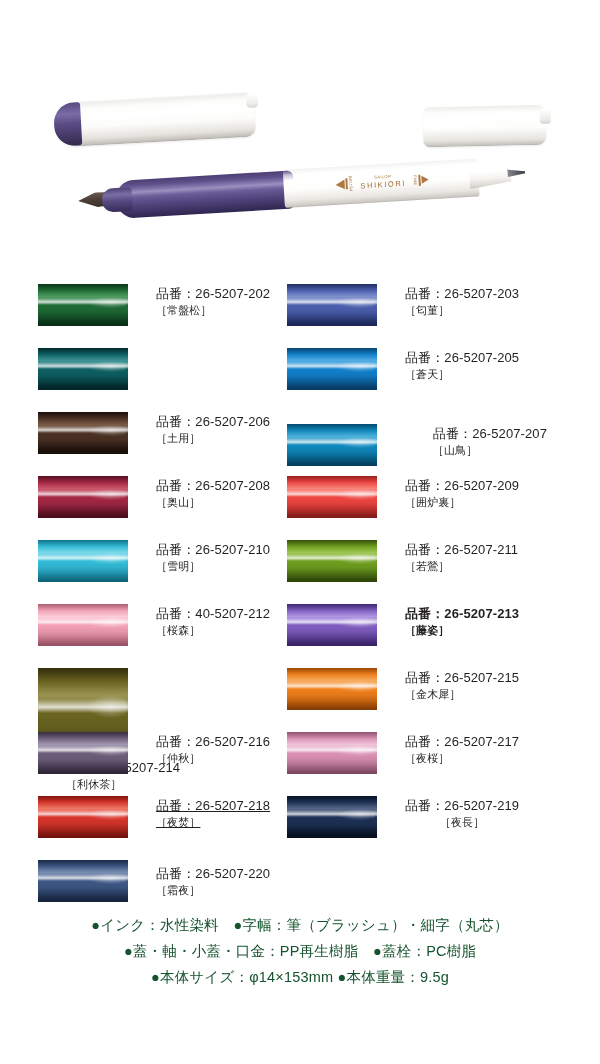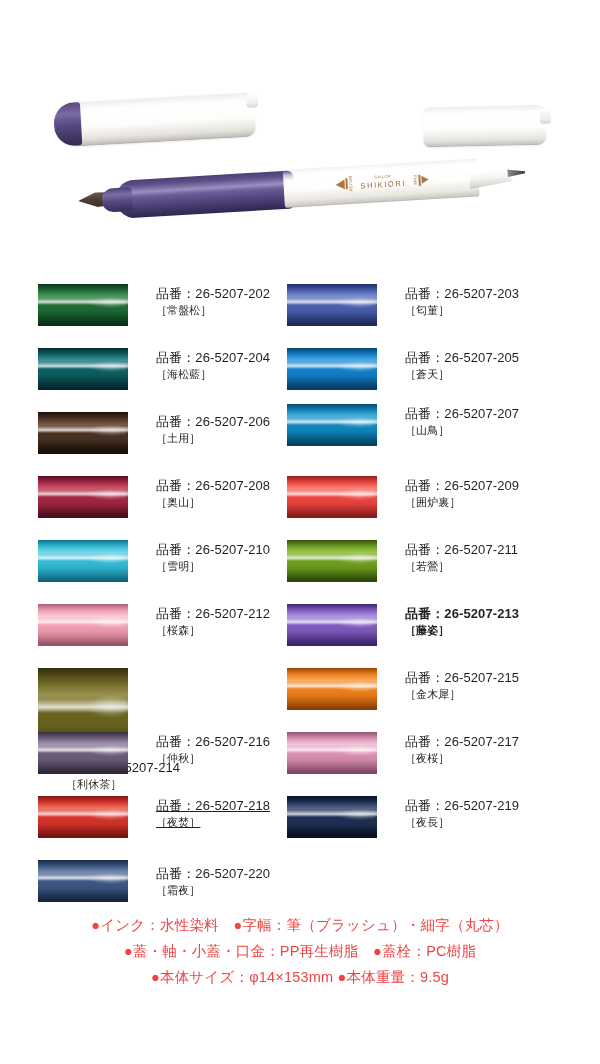--- a/index.html
+++ b/index.html
@@ -325,21 +325,21 @@
   #spec-footer {
     position: absolute;
     left: 0;
     top: 912px;
     width: 600px;
     text-align: center;
   }
   .spec-line {
     font-size: 14.5px;
     line-height: 26px;
-    color: #ef4444;
+    color: #14532d;
     letter-spacing: 0.2px;
     white-space: nowrap;
   }
 </style>
 </head>
 <body>
 
 <div id="product-photo">
 
   <div class="cap-large"></div>
@@ -395,24 +395,20 @@
         <div class="code-line">品番：26-5207-203</div>
         <div class="name-line">［匂菫］</div>
       </div>
     </div>
     <div class="color-row" style="left: 38px; top: 64px;">
       <div class="swatch" style="background: linear-gradient(rgb(3, 56, 60) 0%, rgb(13, 95, 99) 14%, rgb(45, 138, 140) 30%, rgb(13, 95, 99) 46%, rgb(13, 95, 99) 66%, rgb(3, 56, 60) 94%, rgb(3, 56, 60) 100%);">
         <div class="shade"></div>
         <div class="hl"></div>
         <div class="hl2"></div>
       </div>
-      <div class="row-text">
-        <div class="code-line">品番：26-5207-204</div>
-        <div class="name-line">［海松藍］</div>
-      </div>
     </div>
     <div class="color-row" style="left: 287px; top: 64px;">
       <div class="swatch" style="background: linear-gradient(rgb(10, 88, 147) 0%, rgb(17, 128, 203) 14%, rgb(65, 164, 227) 30%, rgb(17, 128, 203) 46%, rgb(17, 128, 203) 66%, rgb(10, 88, 147) 94%, rgb(10, 88, 147) 100%);">
         <div class="shade"></div>
         <div class="hl"></div>
         <div class="hl2"></div>
       </div>
       <div class="row-text">
         <div class="code-line">品番：26-5207-205</div>
         <div class="name-line">［蒼天］</div>
@@ -422,21 +418,21 @@
       <div class="swatch" style="background: linear-gradient(rgb(35, 21, 13) 0%, rgb(74, 49, 35) 14%, rgb(109, 76, 54) 30%, rgb(74, 49, 35) 46%, rgb(74, 49, 35) 66%, rgb(35, 21, 13) 94%, rgb(35, 21, 13) 100%);">
         <div class="shade"></div>
         <div class="hl"></div>
         <div class="hl2"></div>
       </div>
       <div class="row-text">
         <div class="code-line">品番：26-5207-206</div>
         <div class="name-line">［土用］</div>
       </div>
     </div>
-    <div class="color-row" style="left: 287px; top: 120px;">
+    <div class="color-row" style="left: 287px; top: 140px; justify-content: space-between;">
       <div class="swatch" style="background: linear-gradient(rgb(7, 95, 140) 0%, rgb(15, 136, 189) 14%, rgb(62, 170, 216) 30%, rgb(15, 136, 189) 46%, rgb(15, 136, 189) 66%, rgb(7, 95, 140) 94%, rgb(7, 95, 140) 100%);">
         <div class="shade"></div>
         <div class="hl"></div>
         <div class="hl2"></div>
       </div>
       <div class="row-text">
         <div class="code-line">品番：26-5207-207</div>
         <div class="name-line">［山鳥］</div>
       </div>
     </div>
@@ -484,21 +480,21 @@
         <div class="name-line">［若鶯］</div>
       </div>
     </div>
     <div class="color-row" style="left: 38px; top: 320px;">
       <div class="swatch" style="background: linear-gradient(rgb(221, 122, 148) 0%, rgb(244, 160, 181) 14%, rgb(251, 201, 214) 30%, rgb(244, 160, 181) 46%, rgb(244, 160, 181) 66%, rgb(221, 122, 148) 94%, rgb(221, 122, 148) 100%);">
         <div class="shade"></div>
         <div class="hl"></div>
         <div class="hl2"></div>
       </div>
       <div class="row-text">
-        <div class="code-line">品番：26-5207-212</div>
+        <div class="code-line">品番：40-5207-212</div>
         <div class="name-line">［桜森］</div>
       </div>
     </div>
     <div class="color-row" style="left: 287px; top: 320px; font-weight: bold;">
       <div class="swatch" style="background: linear-gradient(rgb(84, 52, 148) 0%, rgb(127, 92, 192) 14%, rgb(169, 141, 224) 30%, rgb(127, 92, 192) 46%, rgb(127, 92, 192) 66%, rgb(84, 52, 148) 94%, rgb(84, 52, 148) 100%);">
         <div class="shade"></div>
         <div class="hl"></div>
         <div class="hl2"></div>
       </div>
       <div class="row-text">
@@ -554,21 +550,21 @@
       <div class="swatch" style="background: linear-gradient(rgb(167, 29, 23) 0%, rgb(216, 52, 42) 14%, rgb(236, 106, 86) 30%, rgb(216, 52, 42) 46%, rgb(216, 52, 42) 66%, rgb(167, 29, 23) 94%, rgb(167, 29, 23) 100%);">
         <div class="shade"></div>
         <div class="hl"></div>
         <div class="hl2"></div>
       </div>
       <div class="row-text">
         <div class="code-line">品番：26-5207-218</div>
         <div class="name-line">［夜焚］</div>
       </div>
     </div>
-    <div class="color-row" style="left: 287px; top: 512px;">
+    <div class="color-row" style="left: 287px; top: 512px; text-align: center;">
       <div class="swatch" style="background: linear-gradient(rgb(10, 24, 47) 0%, rgb(29, 49, 86) 14%, rgb(71, 88, 125) 30%, rgb(29, 49, 86) 46%, rgb(29, 49, 86) 66%, rgb(10, 24, 47) 94%, rgb(10, 24, 47) 100%);">
         <div class="shade"></div>
         <div class="hl"></div>
         <div class="hl2"></div>
       </div>
       <div class="row-text">
         <div class="code-line">品番：26-5207-219</div>
         <div class="name-line">［夜長］</div>
       </div>
     </div>

